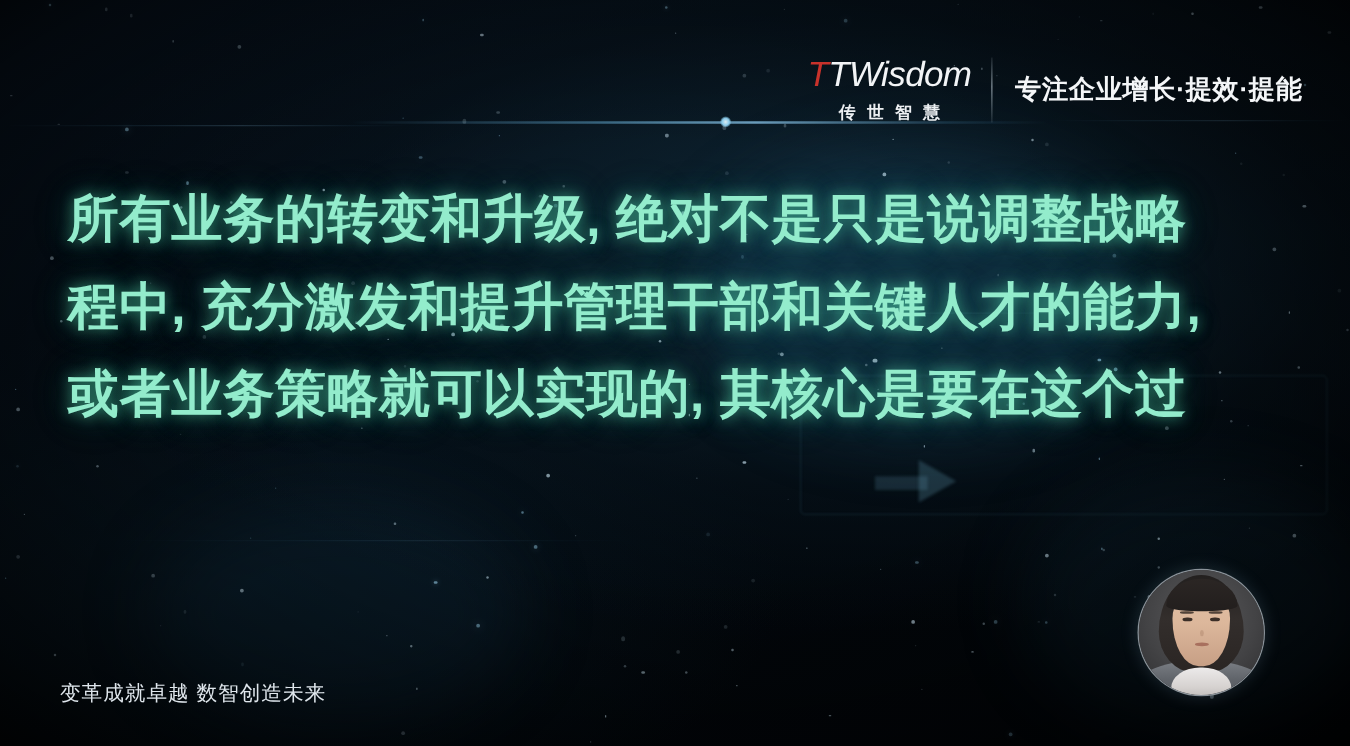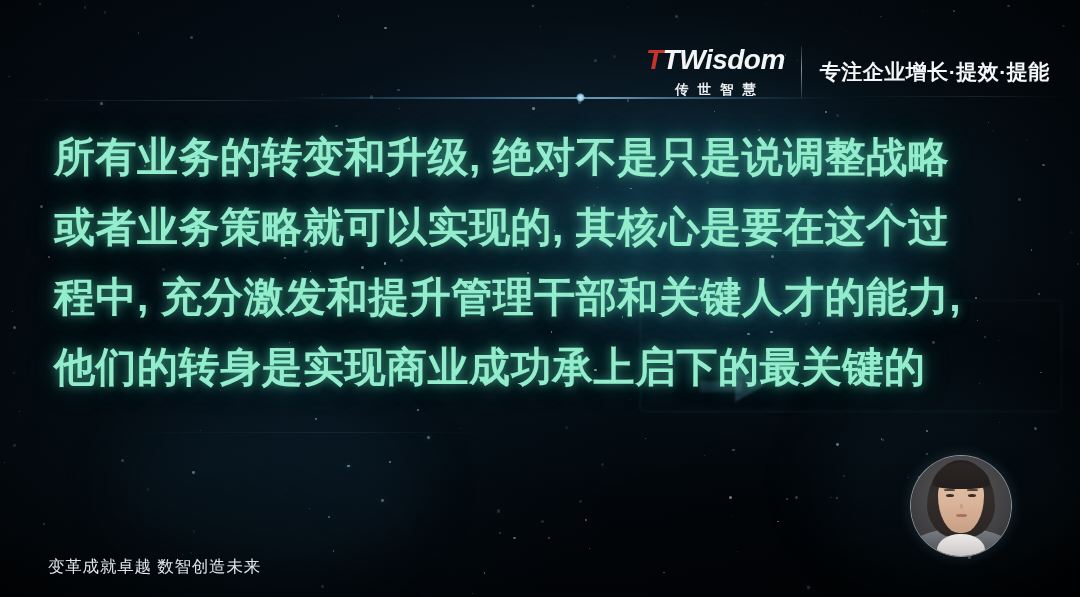--- a/index.html
+++ b/index.html
@@ -105,21 +105,21 @@
   }
   .brand-left {
     display: flex;
     flex-direction: column;
     align-items: center;
     justify-content: center;
     padding-right: 16px;
   }
   .wordmark {
     font-family: "Liberation Sans", sans-serif;
-    font-weight: bold;
+    font-weight: normal;
     font-style: italic;
     font-size: 28px;
     letter-spacing: -0.5px;
     line-height: 1;
     color: #f2f4f6;
     white-space: nowrap;
   }
   .wordmark .t-red { color: #c8322b; }
   .brand-cn {
     margin-top: 7px;
@@ -155,41 +155,41 @@
     color: #c6ced6;
     letter-spacing: 0.6px;
     line-height: 1.15;
     white-space: nowrap;
   }
 
   
   .quote {
     position: absolute;
     left: 54px;
-    top: 122px;
+    top: 140px;
     width: 965px;
   }
   .quote-line {
     font-size: 41px;
     font-weight: bold;
     line-height: 70px;
     letter-spacing: 0.5px;
     color: #93eccc;
     text-shadow:
       0 0 10px rgba(90,225,180,0.55),
       0 0 22px rgba(60,200,160,0.30),
       0 0 38px rgba(40,170,140,0.18);
     white-space: nowrap;
   }
 
   
   .footer {
     position: absolute;
     left: 48px;
-    bottom: 20px;
+    bottom: 31px;
   }
   .footer-cn {
     font-size: 16.5px;
     color: #dfe6ec;
     letter-spacing: 0.8px;
     line-height: 1.35;
     white-space: nowrap;
   }
   .footer-en {
     margin-top: 2px;
@@ -484,23 +484,22 @@
       <div class="brand-cn">传世智慧</div>
     </div>
     <div class="brand-divider"></div>
     <div class="brand-right">
       <div class="brand-slogan">专注企业增长·提效·提能</div>
     </div>
   </div>
 
   <div class="quote">
     <div class="quote-line">所有业务的转变和升级, 绝对不是只是说调整战略</div>
+    <div class="quote-line">程中, 充分激发和提升管理干部和关键人才的能力,</div>
     <div class="quote-line">或者业务策略就可以实现的, 其核心是要在这个过</div>
-    <div class="quote-line">程中, 充分激发和提升管理干部和关键人才的能力,</div>
-    <div class="quote-line">他们的转身是实现商业成功承上启下的最关键的</div>
   </div>
 
   <div class="footer">
     <div class="footer-cn">变革成就卓越 数智创造未来</div>
   </div>
 
   <div class="avatar">
     <div class="avatar-photo">
       <div class="av-bg"></div>
       <div class="av-shoulders"></div>

